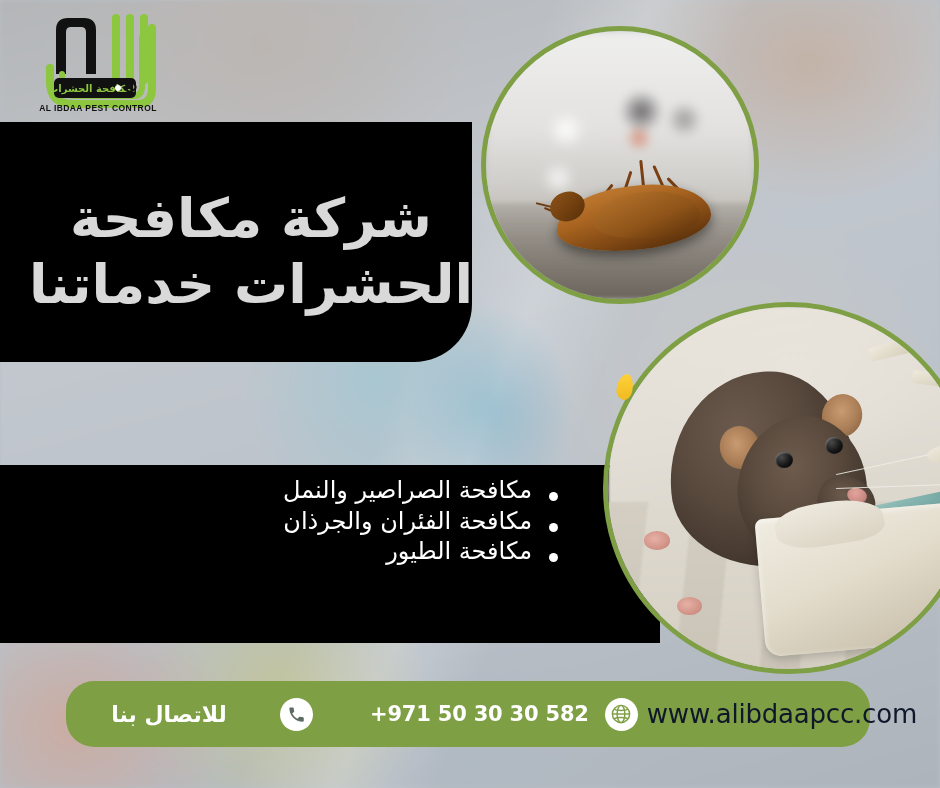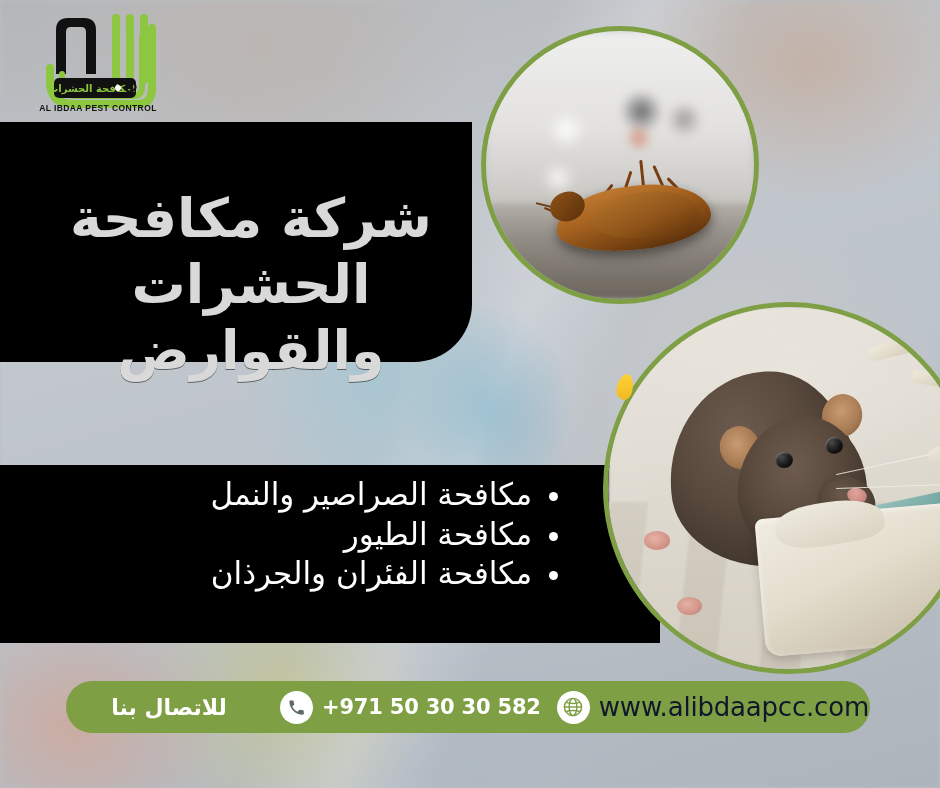--- a/index.html
+++ b/index.html
@@ -116,21 +116,21 @@
     margin-bottom: 4px;
     letter-spacing: 0;
   }
   .services-list {
     list-style: none;
     margin: 0;
     padding: 0 36px 0 0;
   }
   .services-list li {
     position: relative;
-    font-size: 31px;
+    font-size: 24px;
     font-weight: 400;
     line-height: 1.28;
     text-align: right;
     padding-right: 30px;
     white-space: nowrap;
   }
   .services-list li::before {
     content: "";
     position: absolute;
     right: 4px;
@@ -362,21 +362,21 @@
     transform: rotate(12deg);
     z-index: 5;
   }
 
   
   .contact-bar {
     position: absolute;
     left: 66px;
     top: 681px;
     width: 804px;
-    height: 52px;
+    height: 66px;
     background: #7f9f45;
     border-radius: 28px;
     display: flex;
     align-items: center;
     z-index: 7;
     padding: 0 14px 0 18px;
   }
   .contact-cta {
     direction: rtl;
     color: #ffffff;
@@ -402,20 +402,21 @@
     justify-content: center;
     flex: 0 0 auto;
   }
   .icon-bubble svg { display: block; }
   .contact-phone {
     color: #ffffff;
     font-size: 21px;
     font-weight: 700;
     letter-spacing: -0.2px;
     white-space: nowrap;
+    margin-left: 48px;
   }
   .contact-web {
     color: #0f172a;
     font-size: 26px;
     font-weight: 400;
     letter-spacing: -0.2px;
     white-space: nowrap;
   }
 </style>
 </head>
@@ -443,21 +444,21 @@
       <text x="66" y="84" font-family="'DejaVu Sans','Liberation Sans',sans-serif" font-size="10" font-weight="700" fill="#8dc63f" text-anchor="middle" direction="rtl">لمكافحة الحشرات</text>
 
       <circle cx="92" cy="80" r="3" fill="#fff"></circle>
       <path d="M100 76 q6 -4 9 1 q2 4 -3 6 q-5 2 -6 -3" fill="none" stroke="#111" stroke-width="2.2" stroke-linecap="round"></path>
 
       <text x="72" y="103" font-family="'Liberation Sans',sans-serif" font-size="8.5" font-weight="700" fill="#111" text-anchor="middle" letter-spacing="0.4">AL IBDAA  PEST CONTROL</text>
     </svg>
   </div>
 
   <div class="headline-panel"></div>
-  <div class="headline-text">شركة مكافحة الحشرات والقوارض</div>
+  <div class="headline-text">شركة مكافحة الحشرات خدماتنا</div>
 
   <div class="photo-circle circle-roach">
     <div class="photo-inner">
       <div class="roach-bg"></div>
       <div class="roach-surface"></div>
       <div class="antenna" style="left:18%; top:70%; width:26%; transform:rotate(14deg);"></div>
       <div class="antenna" style="left:20%; top:74%; width:22%; transform:rotate(22deg);"></div>
       <div class="leg" style="left:52%; top:52%; width:3px; height:30px; transform:rotate(18deg);"></div>
       <div class="leg" style="left:58%; top:48%; width:3px; height:34px; transform:rotate(-6deg);"></div>
       <div class="leg" style="left:64%; top:50%; width:3px; height:28px; transform:rotate(-24deg);"></div>
@@ -498,22 +499,22 @@
       <div class="eggbox-teal"></div>
       <div class="eggbox"></div>
       <div class="eggbox-lip"></div>
     </div>
   </div>
 
   <div class="services-band"></div>
   <div class="services-inner">
     <ul class="services-list">
       <li>مكافحة الصراصير والنمل</li>
+      <li>مكافحة الفئران والجرذان</li>
       <li>مكافحة الطيور</li>
-      <li>مكافحة الفئران والجرذان</li>
     </ul>
   </div>
 
   <div class="contact-bar">
 
     <div class="contact-cta">للاتصال بنا</div>
 
     <div class="contact-item">
       <span class="icon-bubble">
         <svg width="19" height="19" viewBox="0 0 24 24" fill="#5d6b62" xmlns="http://www.w3.org/2000/svg">

